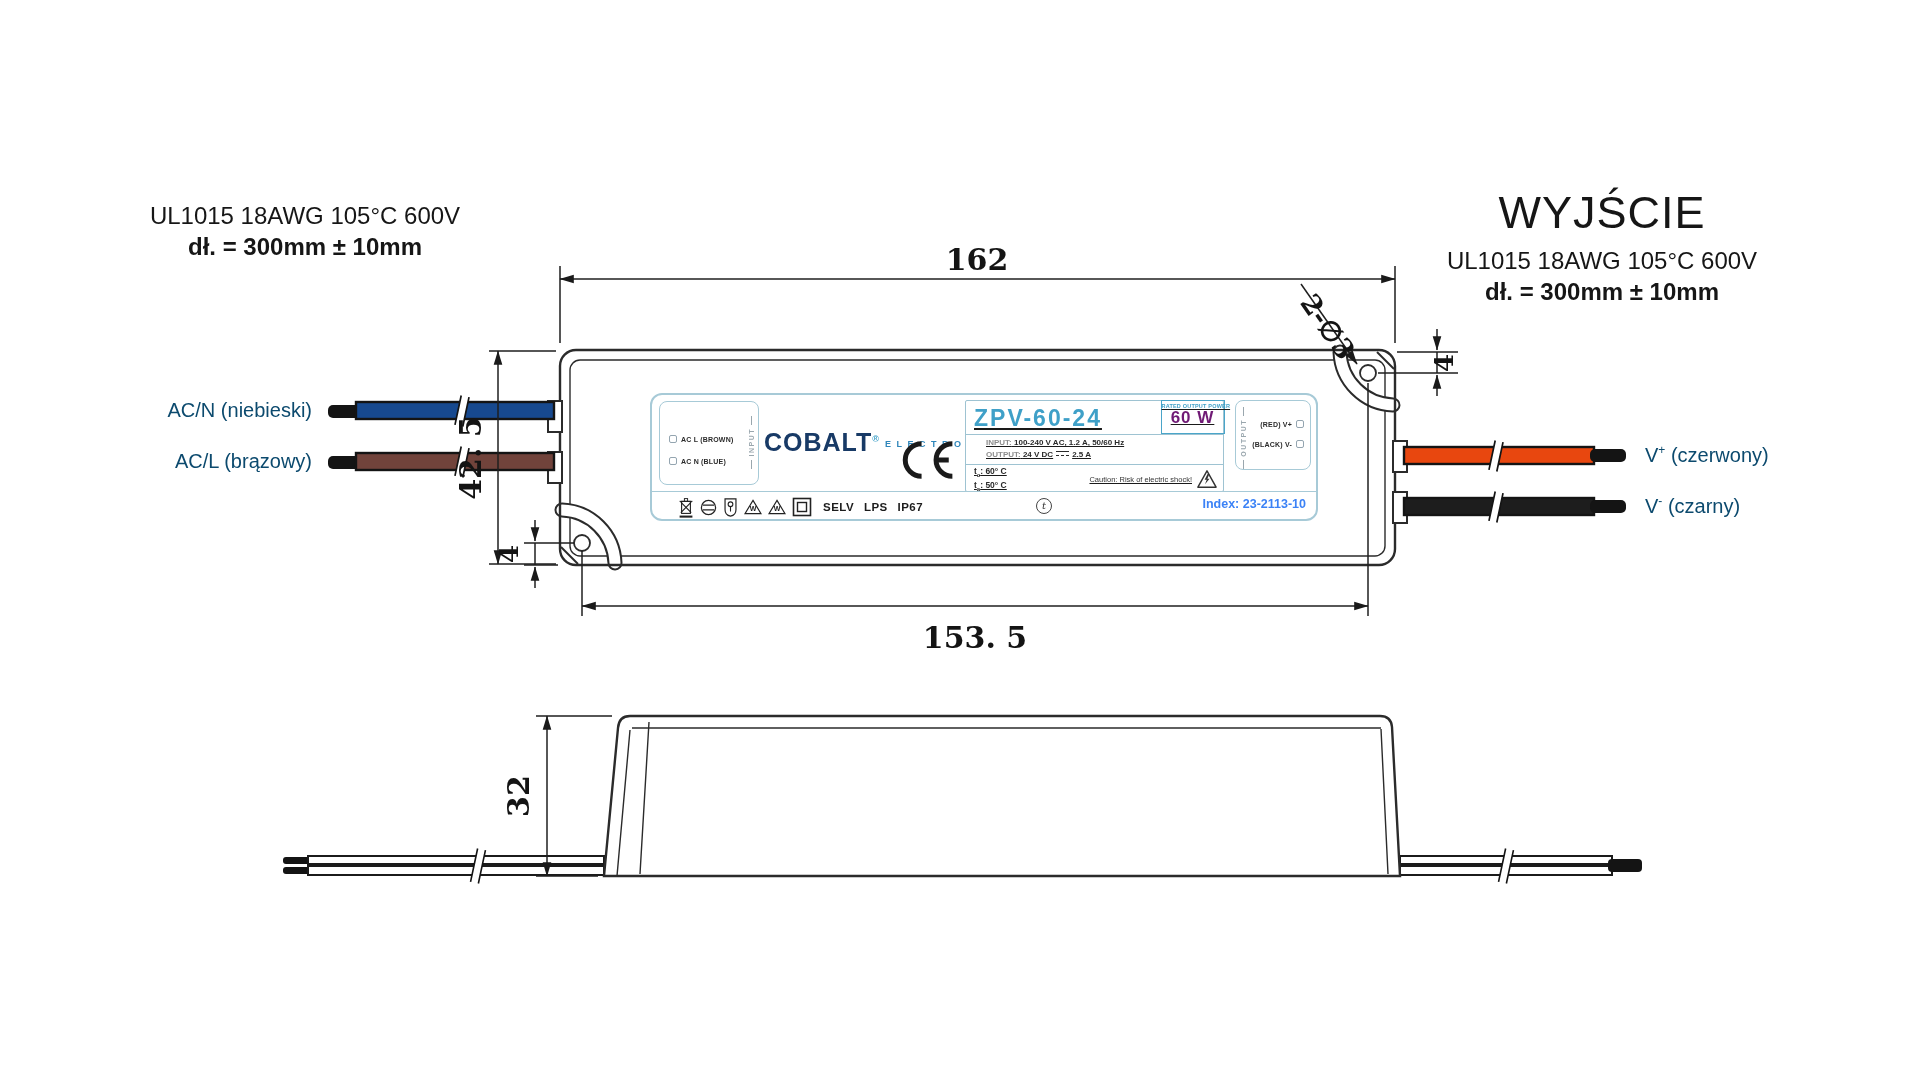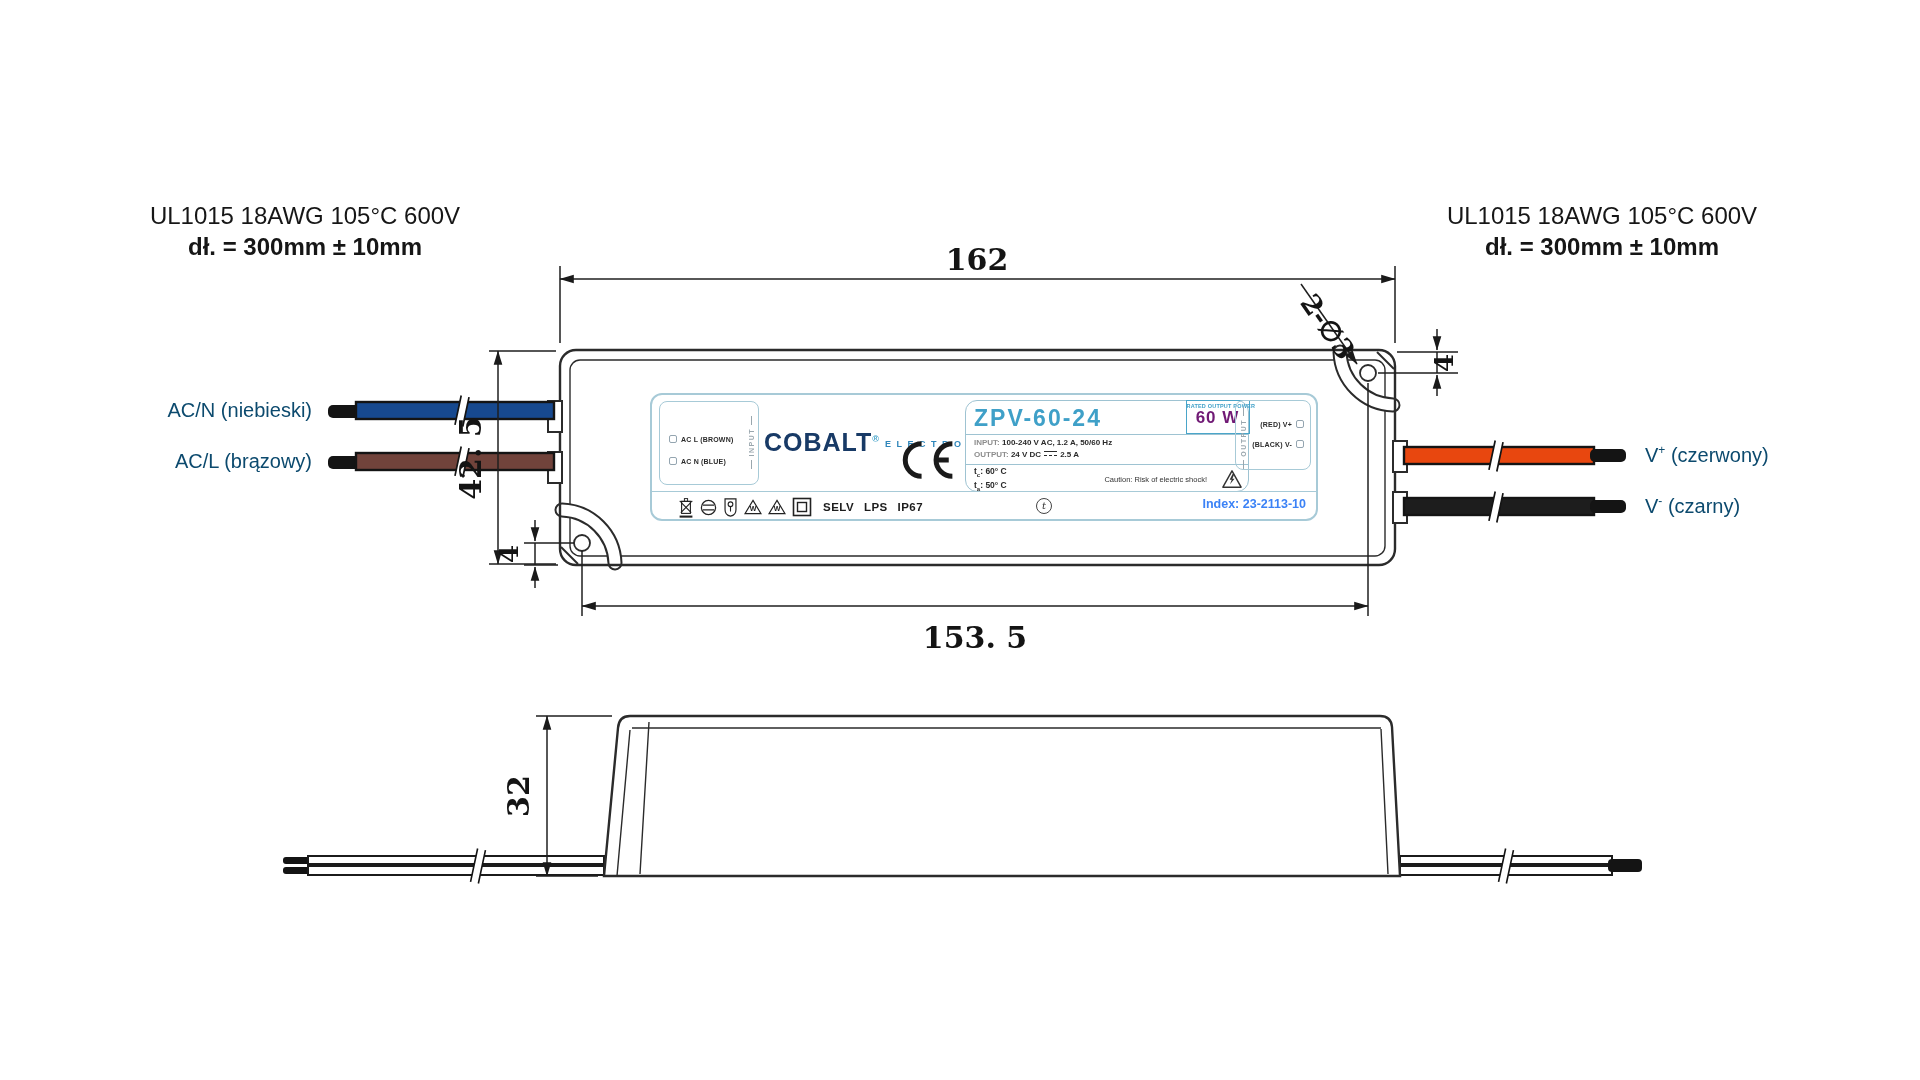--- a/index.html
+++ b/index.html
@@ -42,39 +42,39 @@
   .vt-out{left:4px;top:6px;}
 
   .lbl-brand{position:absolute;left:112px;top:2px;width:130px;height:92px;
              display:flex;flex-direction:row;align-items:center;}
   .brand-name{font-size:25px;font-weight:bold;color:#183a66;letter-spacing:1px;line-height:1;margin-top:-2px;}
   .brand-name sup{font-size:9px;color:#3fa0c8;font-weight:bold;}
   .brand-sub{font-size:9px;font-weight:bold;color:#2f86ba;letter-spacing:5.5px;margin-top:2px;
              padding-left:5px;}
   .lbl-ce{position:absolute;left:246px;top:44px;}
 
-  .lbl-spec-box{position:absolute;left:313px;top:5px;width:284px;height:92px;
-                border:1.5px solid #9ec3d2;border-radius:12px;}
+  .lbl-spec-box{position:absolute;left:313px;top:5px;width:259px;height:92px;
+                border:1.5px solid #9ec3d2;border-radius:2px;text-decoration:underline;}
   .spec-row1{display:flex;height:33px;}
   .model{flex:1;font-size:23px;font-weight:bold;color:#3fa0c8;letter-spacing:2px;
          padding:4px 0 0 8px;white-space:nowrap;}
   .rated{width:64px;border:1.5px solid #4aa5c9;margin:-1.5px -1.5px 0 0;text-align:center;padding-top:2px;}
   .rated-cap{font-size:5.5px;font-weight:bold;color:#3fa0c8;letter-spacing:.2px;white-space:nowrap;}
   .rated-val{font-size:17px;font-weight:bold;color:#701a75;letter-spacing:1px;line-height:1;}
   .spec-row2{border-top:1.5px solid #9ec3d2;height:30px;padding:2px 8px 0;}
-  .spec-line{font-size:8px;color:#2a2a2a;white-space:nowrap;line-height:1.55;}
+  .spec-line{font-size:8px;color:#2a2a2a;white-space:nowrap;line-height:1.55;margin-left:12px;}
   .spec-line .k{color:#8d8d8d;font-weight:bold;}
   .spec-line b{font-weight:bold;}
   .dc{display:inline-block;width:13px;height:7px;position:relative;margin:0 3px;}
   .dc::before{content:'';position:absolute;top:1px;left:0;right:0;border-top:1.5px solid #2a2a2a;}
   .dc::after{content:'';position:absolute;top:5px;left:0;right:0;border-top:1.5px dashed #2a2a2a;}
   .spec-row3{border-top:1.5px solid #9ec3d2;height:29px;display:flex;align-items:center;}
   .temps{width:72px;padding-left:8px;font-size:8.5px;font-weight:bold;color:#2a2a2a;line-height:1.45;}
   .temps sub{font-size:6px;}
-  .caution{flex:1;display:flex;align-items:center;justify-content:flex-end;gap:14px;padding-right:5px;}
+  .caution{flex:1;display:flex;align-items:center;justify-content:flex-end;gap:4px;padding-right:5px;}
   .caution-txt{font-size:7.5px;color:#333;}
 
   .lbl-output-box{position:absolute;left:583px;top:5px;width:76px;height:70px;
                   border:1.5px solid #a7cad7;border-radius:8px;}
   .ob-row{position:absolute;right:6px;display:flex;align-items:center;gap:4px;}
 
   .lbl-icons{position:absolute;left:26px;top:100px;height:24px;display:flex;align-items:center;gap:6px;}
   .certs{font-size:11.5px;font-weight:bold;color:#1c1c1c;letter-spacing:.5px;word-spacing:6px;
          margin-left:5px;white-space:nowrap;}
   .tmark{position:absolute;left:384px;top:103px;width:16px;height:16px;border:1.3px solid #444;
@@ -213,20 +213,21 @@
       <text x="1453" y="363" font-size="26" transform="rotate(-90 1453 363)">4</text>
       <text x="518" y="554" font-size="26" transform="rotate(-90 518 554)">4</text>
     </g>
   </svg>
 
   <div class="hdr hdr-left">
     <div class="spec">UL1015 18AWG 105°C 600V</div>
     <div class="len">dł. = 300mm ± 10mm</div>
   </div>
   <div class="hdr hdr-right">
+    <div class="title">WYJŚCIE</div>
     <div class="spec">UL1015 18AWG 105°C 600V</div>
     <div class="len">dł. = 300mm ± 10mm</div>
   </div>
 
   <div class="wl wl-acn"><span>AC/N</span><span> (niebieski)</span></div>
   <div class="wl wl-acl"><span>AC/L</span><span> (brązowy)</span></div>
   <div class="wl wl-vp"><span>V</span><sup>+</sup><span> (czerwony)</span></div>
   <div class="wl wl-vm"><span>V</span><sup>-</sup><span> (czarny)</span></div>
 
   <div class="devlabel">

